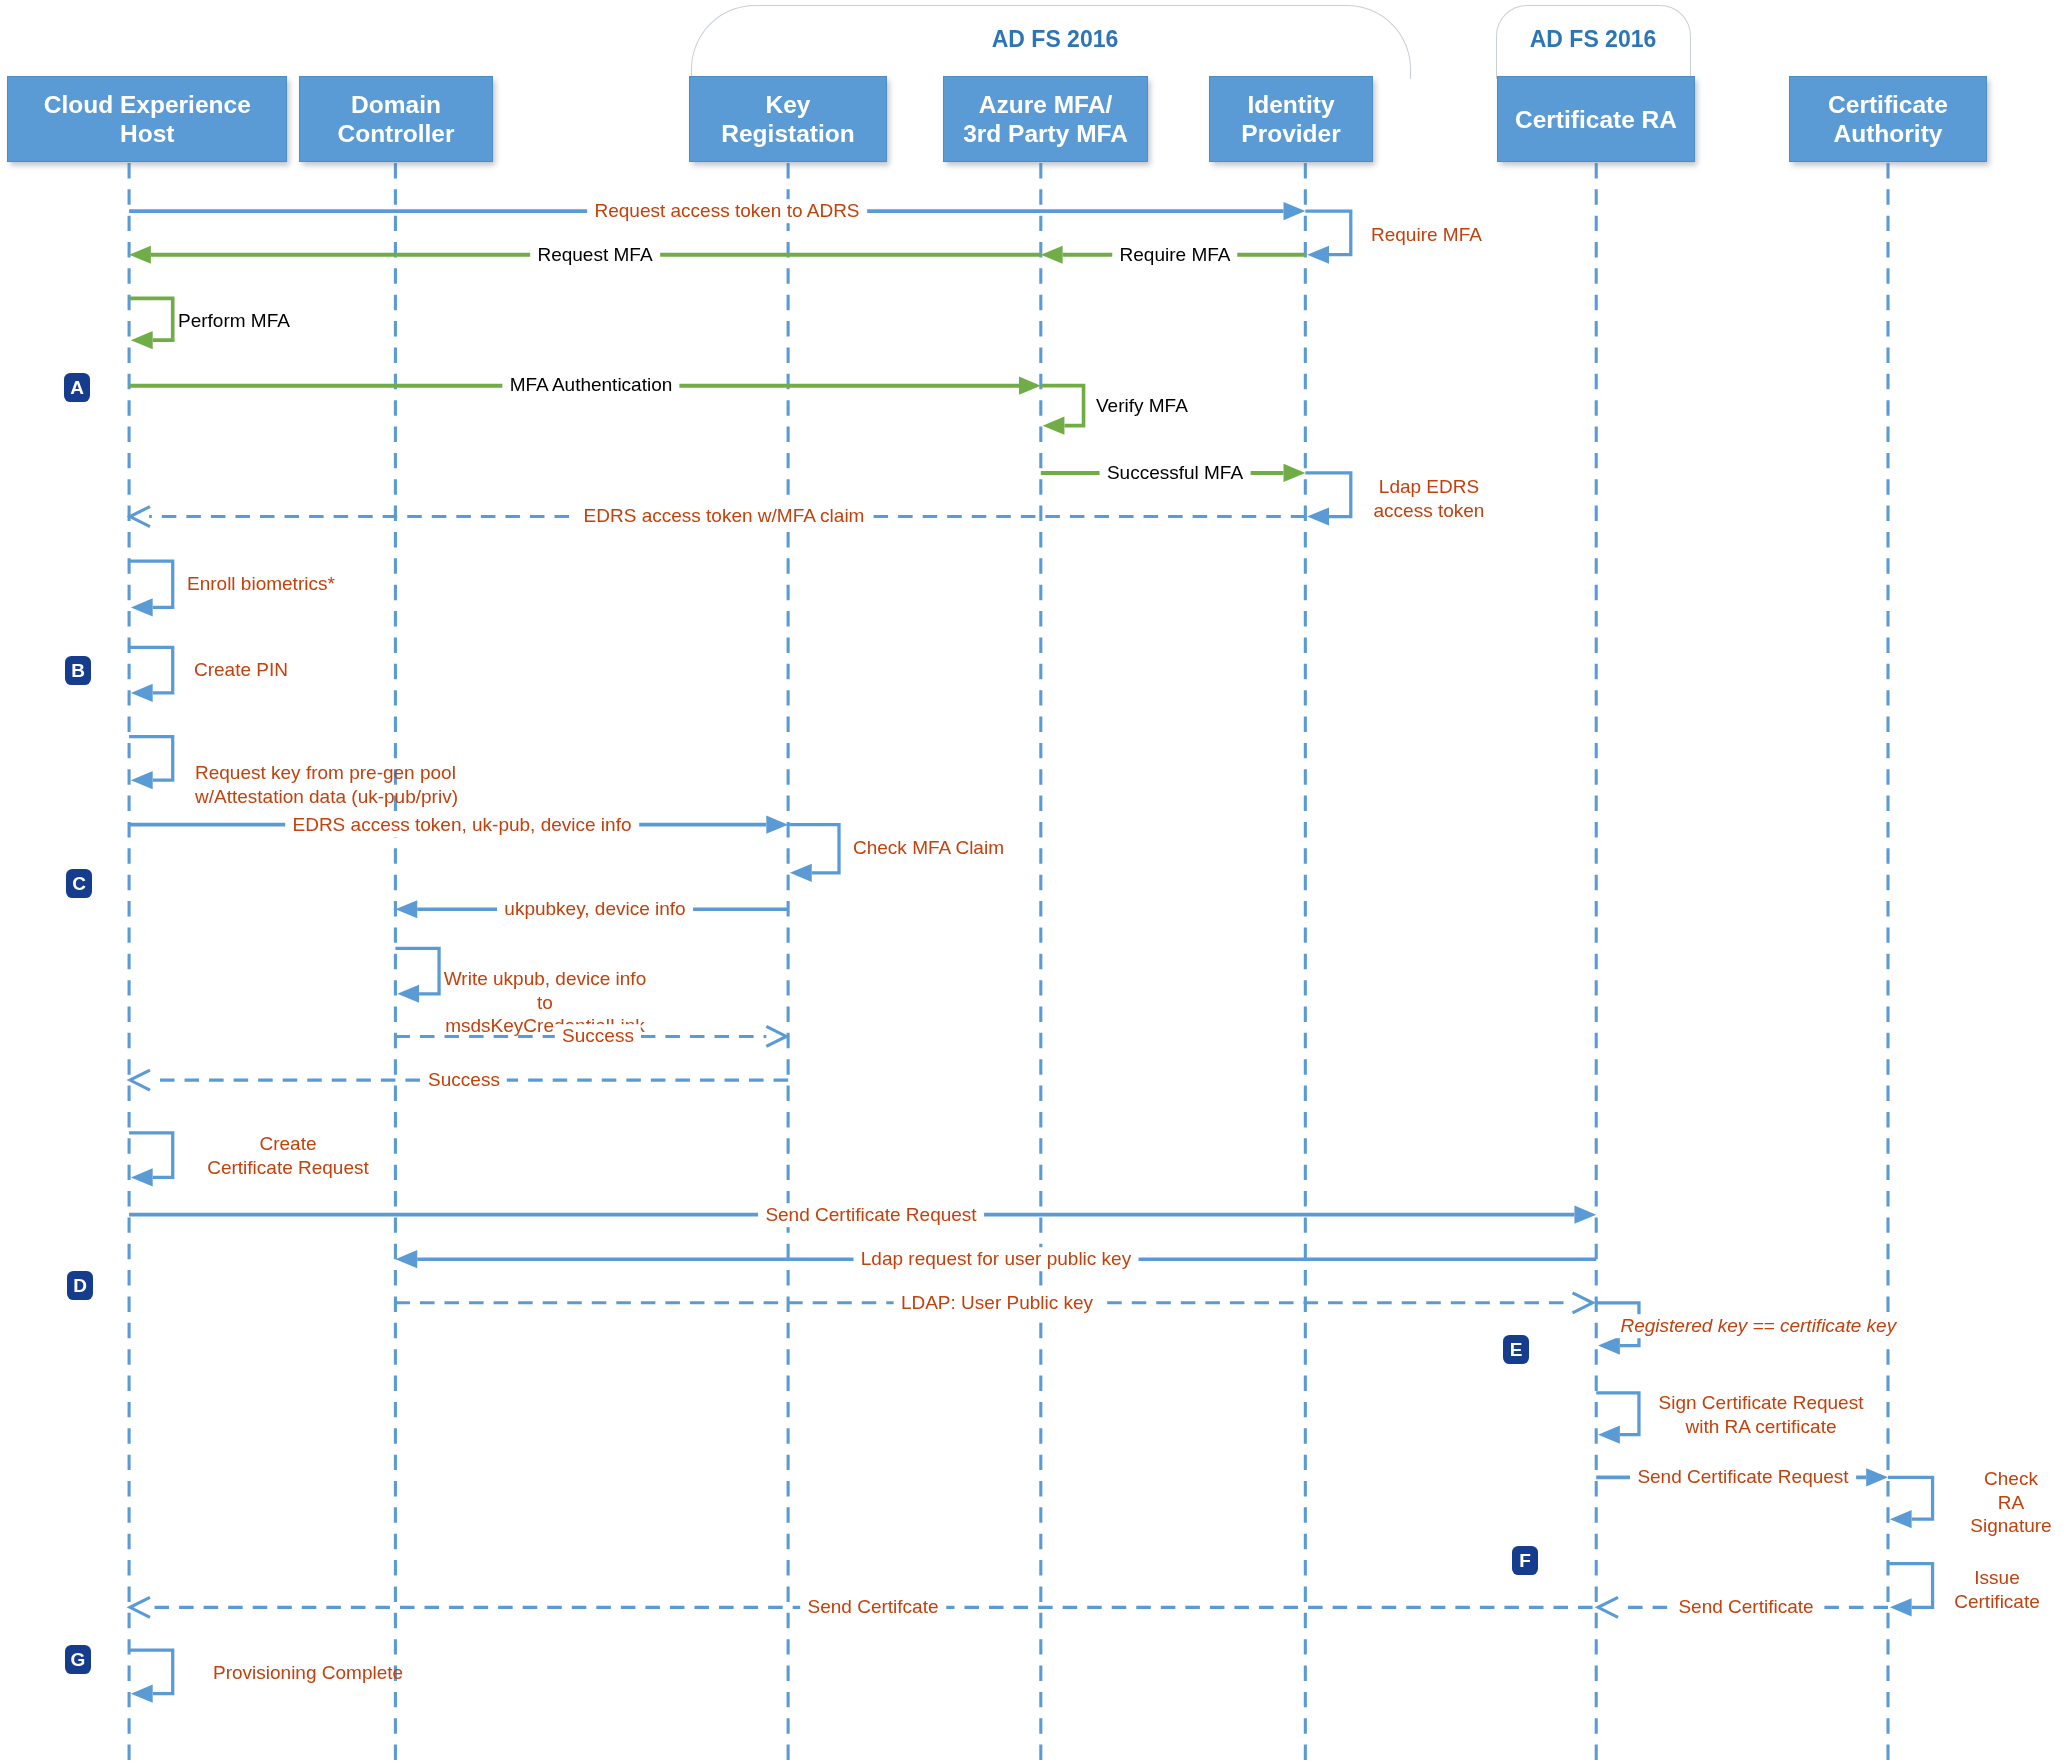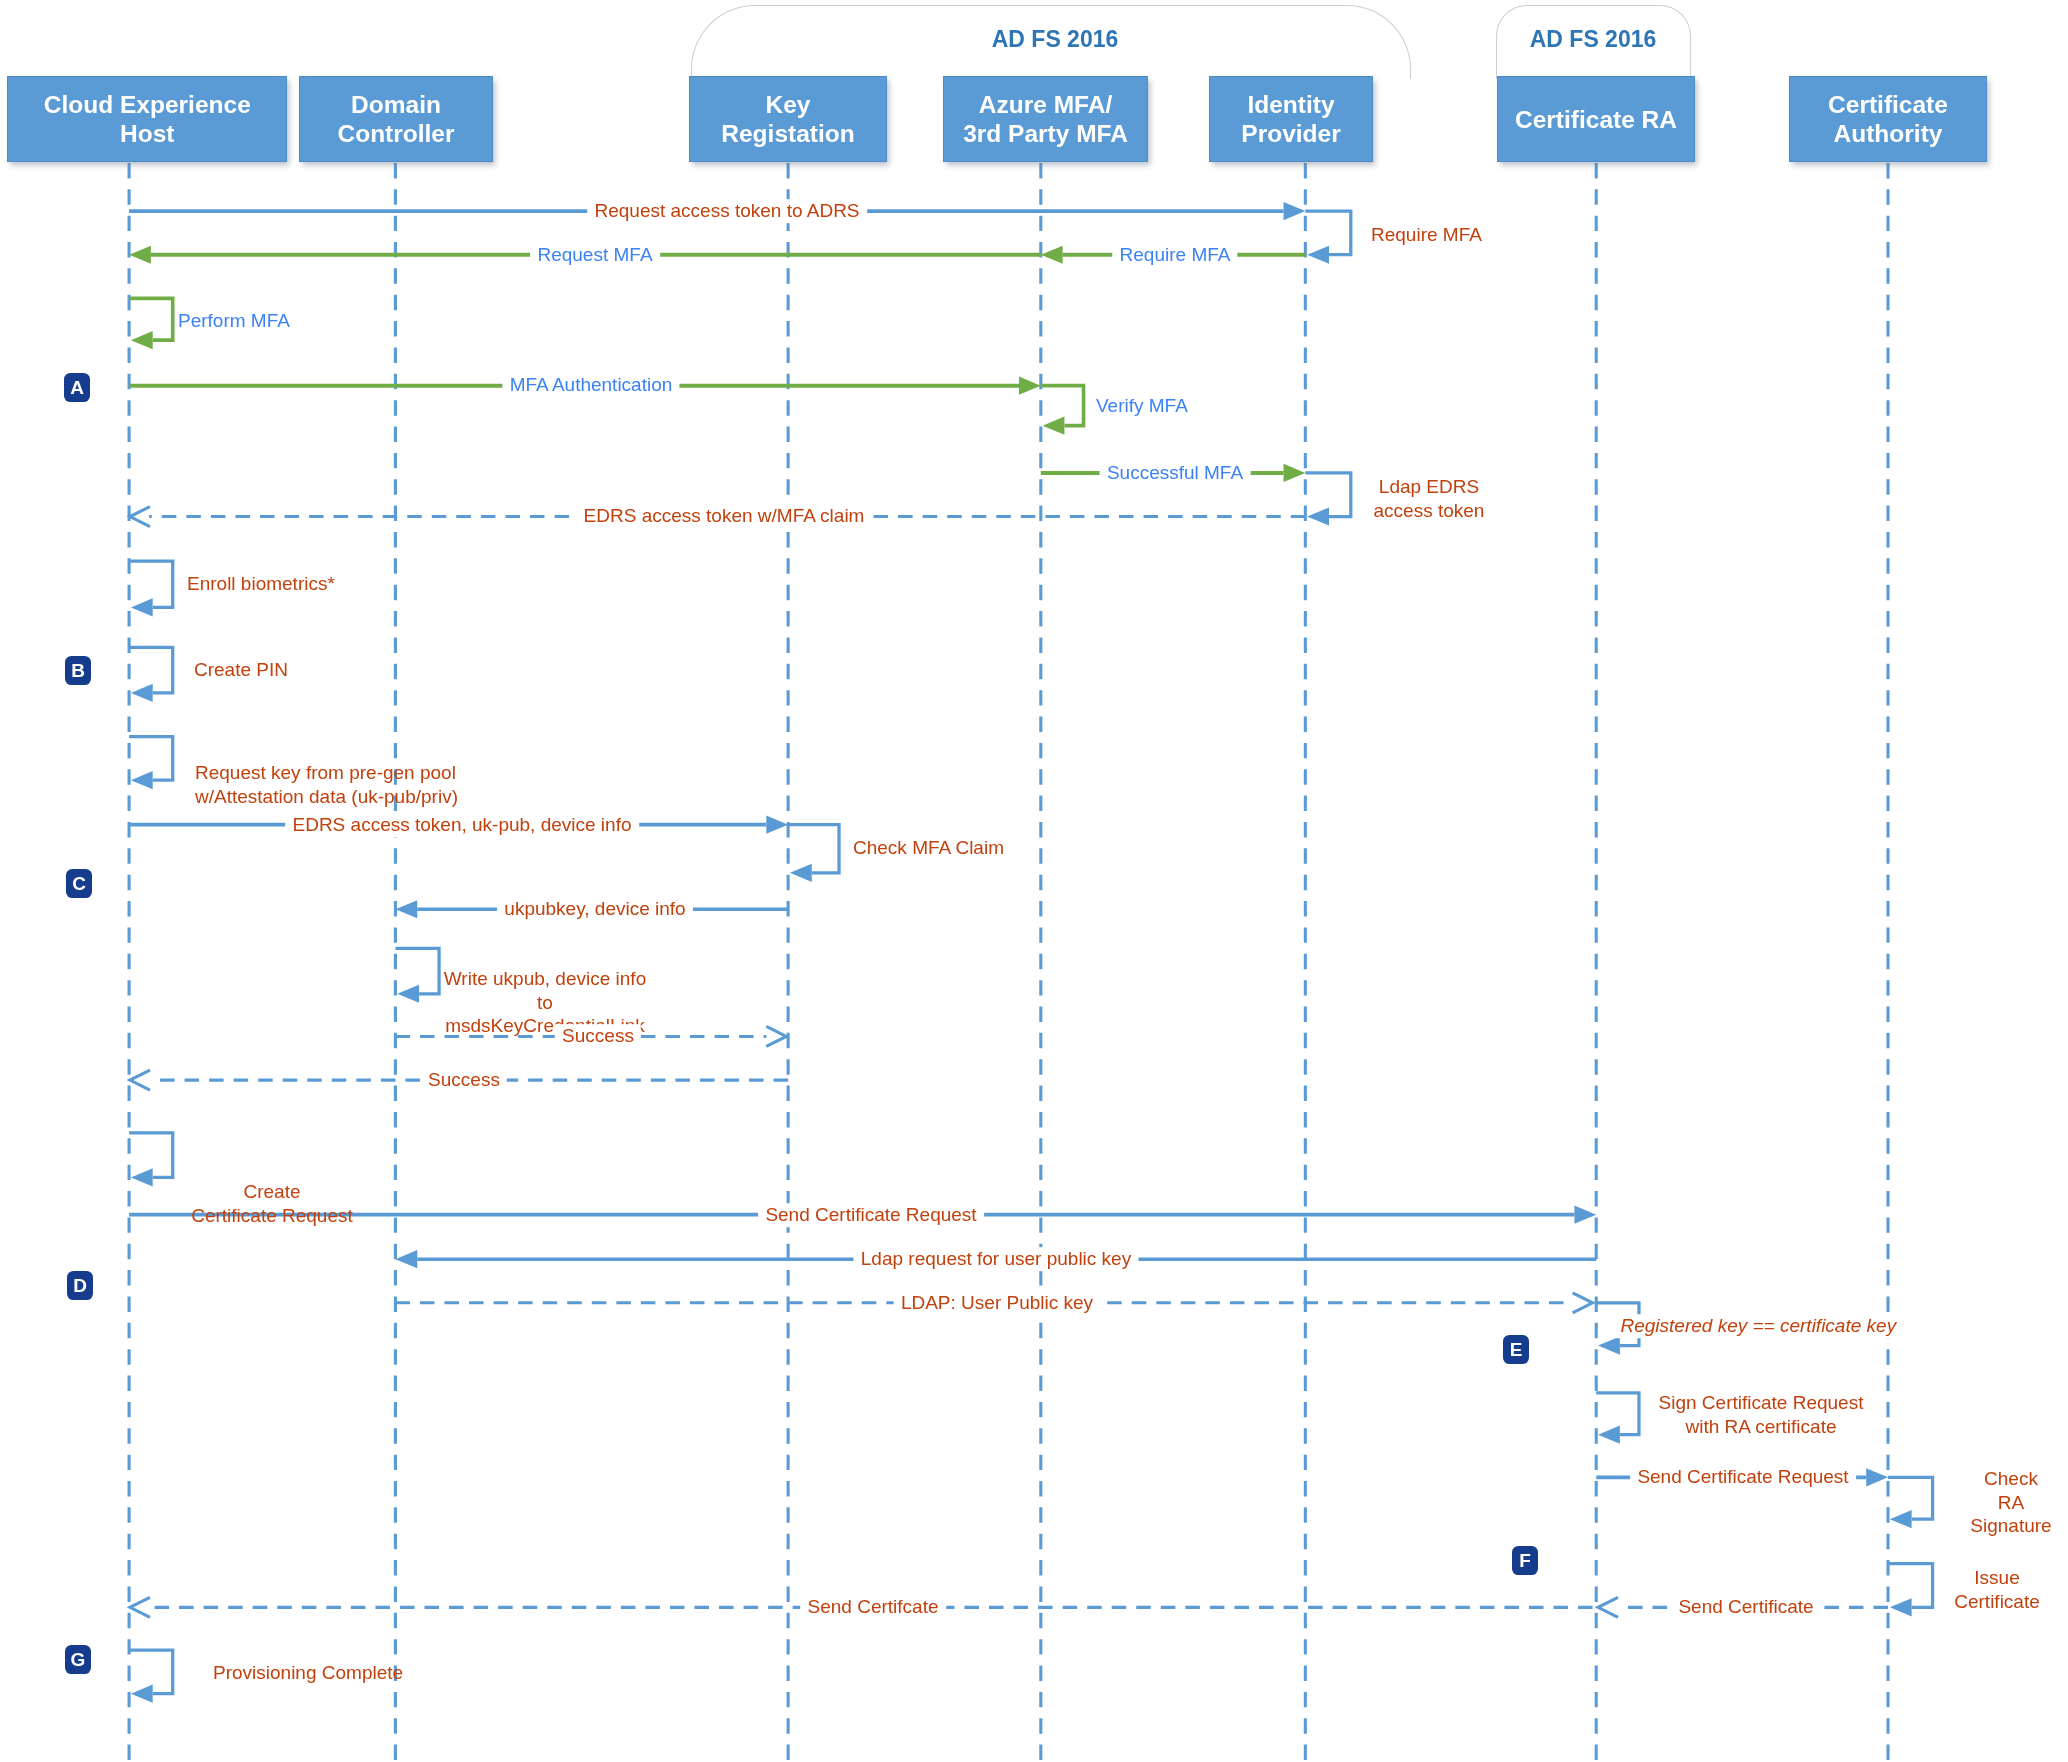--- a/index.html
+++ b/index.html
@@ -19,21 +19,21 @@
   }
   
   .marker{
     position:absolute;width:26px;height:29px;background:#163D8D;border-radius:6.4px;color:#fff;
     font-weight:bold;font-size:19px;display:flex;align-items:center;justify-content:center;z-index:3;
   }
   
   .lbl{position:absolute;font-size:19px;line-height:23.6px;color:#c2410c;white-space:pre-line;transform:translateY(-50%);z-index:2;}
   .lbl.ctr{transform:translate(-50%,-50%);text-align:center;}
   .lbl.bg{background:#fff;padding:0 7.3px;}
-  .lbl.green{color:#3b82f6;}
+  .lbl.green{color:#000000;}
   svg{position:absolute;left:0;top:0;z-index:1;}
 </style>
 </head>
 <body>
 
 <div id="stage">
 
   <div class="band" style="left:691px;width:718px;border-radius:64px 64px 0 0;"></div>
   <div class="band-label" style="left:1055px;top:39px;">AD FS 2016</div>
   <div class="band" style="left:1496px;width:193px;border-radius:31px 31px 0 0;"></div>
@@ -245,21 +245,21 @@
   <div class="lbl" style="left:195px;top:761px;margin-top:24px;">Request key from pre-gen pool
 w/Attestation data (uk-pub/priv)</div>
   <div class="lbl ctr bg" style="left:462px;top:825px;">EDRS access token, uk-pub, device info</div>
   <div class="lbl" style="left:853px;top:848px;">Check MFA Claim</div>
   <div class="lbl ctr bg" style="left:595px;top:909px;">ukpubkey, device info</div>
   <div class="lbl ctr" style="left:545px;top:976px;margin-top:26px;">Write ukpub, device info
 to
 msdsKeyCredentialLink</div>
   <div class="lbl ctr bg" style="left:598px;top:1036px;">Success</div>
   <div class="lbl ctr bg" style="left:464px;top:1080px;">Success</div>
-  <div class="lbl ctr" style="left:272px;top:1156px;margin-top:48px;">Create
+  <div class="lbl ctr" style="left:288px;top:1156px;">Create
 Certificate Request</div>
   <div class="lbl ctr bg" style="left:871px;top:1215px;">Send Certificate Request</div>
   <div class="lbl ctr bg" style="left:996px;top:1259px;">Ldap request for user public key</div>
   <div class="lbl ctr bg" style="left:997px;top:1303px;">LDAP: User Public key</div>
   <div class="lbl bg" style="left:1616px;top:1326px;padding:0 4.5px;font-style:italic;">Registered key == certificate key</div>
   <div class="lbl ctr" style="left:1761px;top:1415px;">Sign Certificate Request
 with RA certificate</div>
   <div class="lbl ctr bg" style="left:1743px;top:1477px;">Send Certificate Request</div>
   <div class="lbl ctr" style="left:2011px;top:1502px;">Check
 RA Signature</div>

